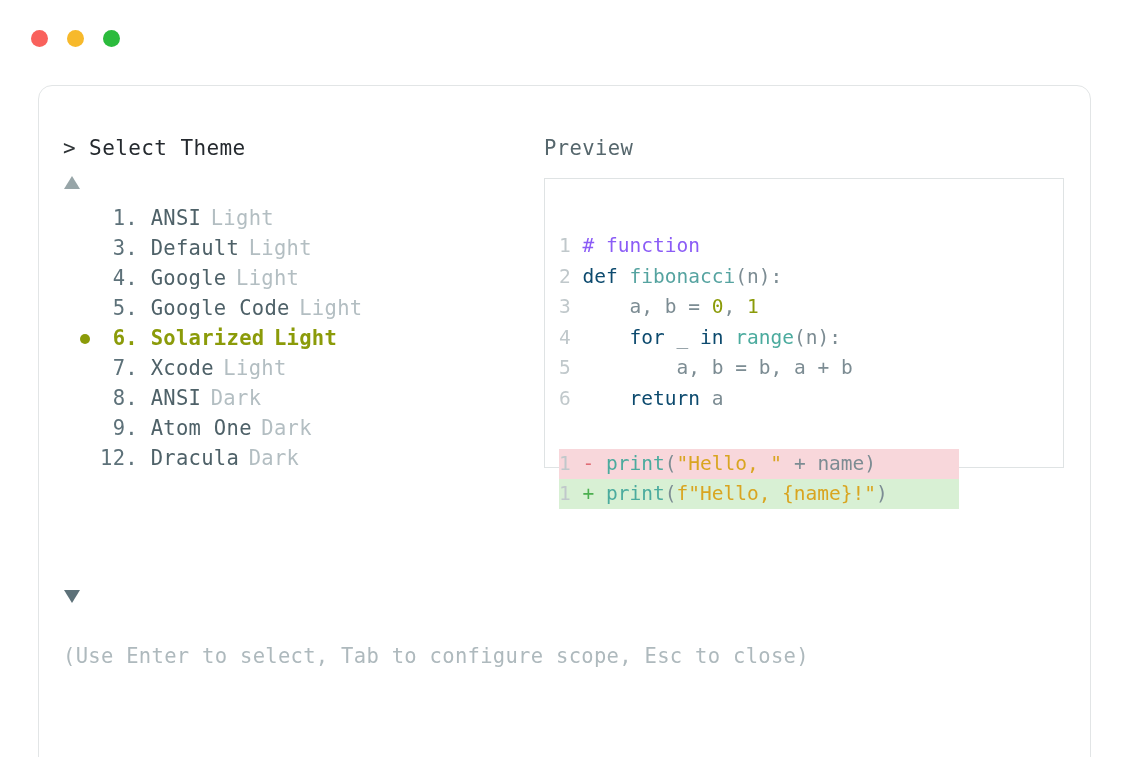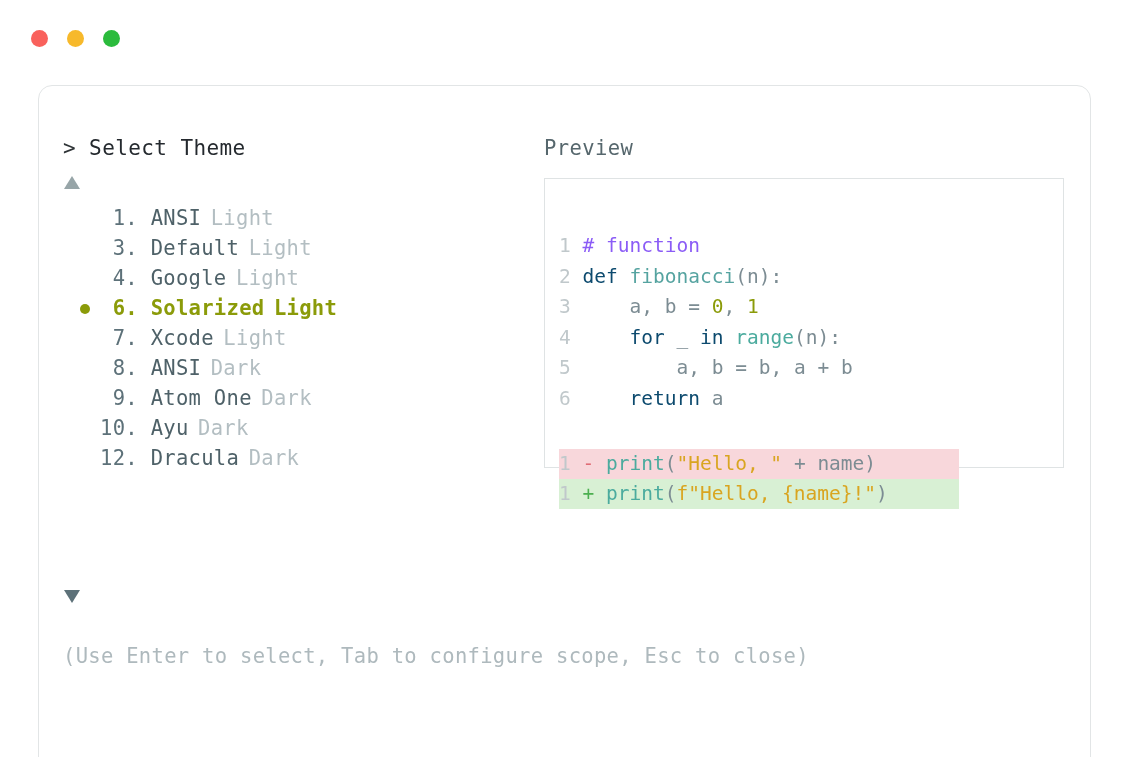--- a/index.html
+++ b/index.html
@@ -201,25 +201,25 @@
   <div id="left-pane">
 
     <div id="prompt-row"><span id="prompt-caret">&gt;</span> <span id="prompt-title">Select Theme</span></div>
 
     <div id="scroll-up" class="scroll-arrow"></div>
 
     <div id="theme-list">
         <div class="theme-row"><span class="theme-num">1.</span><span class="theme-name"> ANSI</span><span class="theme-variant">Light</span></div>
         <div class="theme-row"><span class="theme-num">3.</span><span class="theme-name"> Default</span><span class="theme-variant">Light</span></div>
         <div class="theme-row"><span class="theme-num">4.</span><span class="theme-name"> Google</span><span class="theme-variant">Light</span></div>
+        <div class="theme-row"><span class="theme-num">5.</span><span class="theme-name"> Google Code</span><span class="theme-variant">Light</span></div>
         <div class="theme-row selected"><span class="theme-bullet"></span><span class="theme-num">6.</span><span class="theme-name"> Solarized</span><span class="theme-variant">Light</span></div>
         <div class="theme-row"><span class="theme-num">7.</span><span class="theme-name"> Xcode</span><span class="theme-variant">Light</span></div>
         <div class="theme-row"><span class="theme-num">8.</span><span class="theme-name"> ANSI</span><span class="theme-variant">Dark</span></div>
         <div class="theme-row"><span class="theme-num">9.</span><span class="theme-name"> Atom One</span><span class="theme-variant">Dark</span></div>
-        <div class="theme-row"><span class="theme-num">10.</span><span class="theme-name"> Ayu</span><span class="theme-variant">Dark</span></div>
         <div class="theme-row"><span class="theme-num">12.</span><span class="theme-name"> Dracula</span><span class="theme-variant">Dark</span></div>
       </div>
 
     <div id="scroll-down" class="scroll-arrow"></div>
   </div>
 
   <div id="right-pane">
     <div id="preview-label">Preview</div>
     <div id="preview-box">
       <div id="code-block"><div class="code-line"><span class="ln">1</span> <span class="tok-cm"># function</span></div><div class="code-line"><span class="ln">2</span> <span class="tok-kw">def</span><span class="tok-pl"> </span><span class="tok-fn">fibonacci</span><span class="tok-pl">(</span><span class="tok-pl">n</span><span class="tok-pl">)</span><span class="tok-pl">:</span></div><div class="code-line"><span class="ln">3</span> <span class="tok-pl">    </span><span class="tok-pl">a</span><span class="tok-pl">,</span><span class="tok-pl"> </span><span class="tok-pl">b</span><span class="tok-pl"> </span><span class="tok-pl">=</span><span class="tok-pl"> </span><span class="tok-num">0</span><span class="tok-pl">,</span><span class="tok-pl"> </span><span class="tok-num">1</span></div><div class="code-line"><span class="ln">4</span> <span class="tok-pl">    </span><span class="tok-kw">for</span><span class="tok-pl"> </span><span class="tok-pl">_</span><span class="tok-pl"> </span><span class="tok-kw">in</span><span class="tok-pl"> </span><span class="tok-builtin">range</span><span class="tok-pl">(</span><span class="tok-pl">n</span><span class="tok-pl">)</span><span class="tok-pl">:</span></div><div class="code-line"><span class="ln">5</span> <span class="tok-pl">        </span><span class="tok-pl">a</span><span class="tok-pl">,</span><span class="tok-pl"> </span><span class="tok-pl">b</span><span class="tok-pl"> </span><span class="tok-pl">=</span><span class="tok-pl"> </span><span class="tok-pl">b</span><span class="tok-pl">,</span><span class="tok-pl"> </span><span class="tok-pl">a</span><span class="tok-pl"> </span><span class="tok-pl">+</span><span class="tok-pl"> </span><span class="tok-pl">b</span></div><div class="code-line"><span class="ln">6</span> <span class="tok-pl">    </span><span class="tok-kw">return</span><span class="tok-pl"> </span><span class="tok-pl">a</span></div></div>

